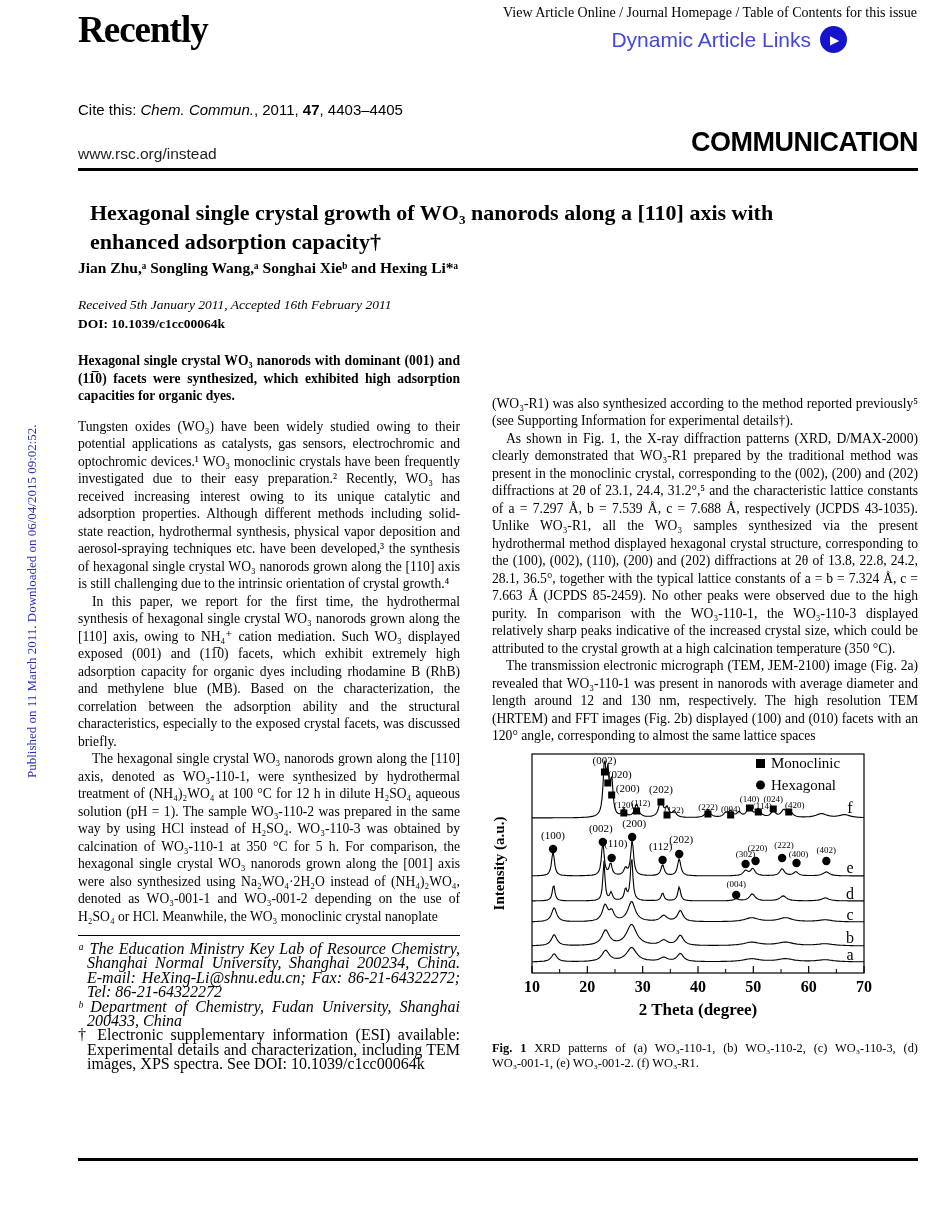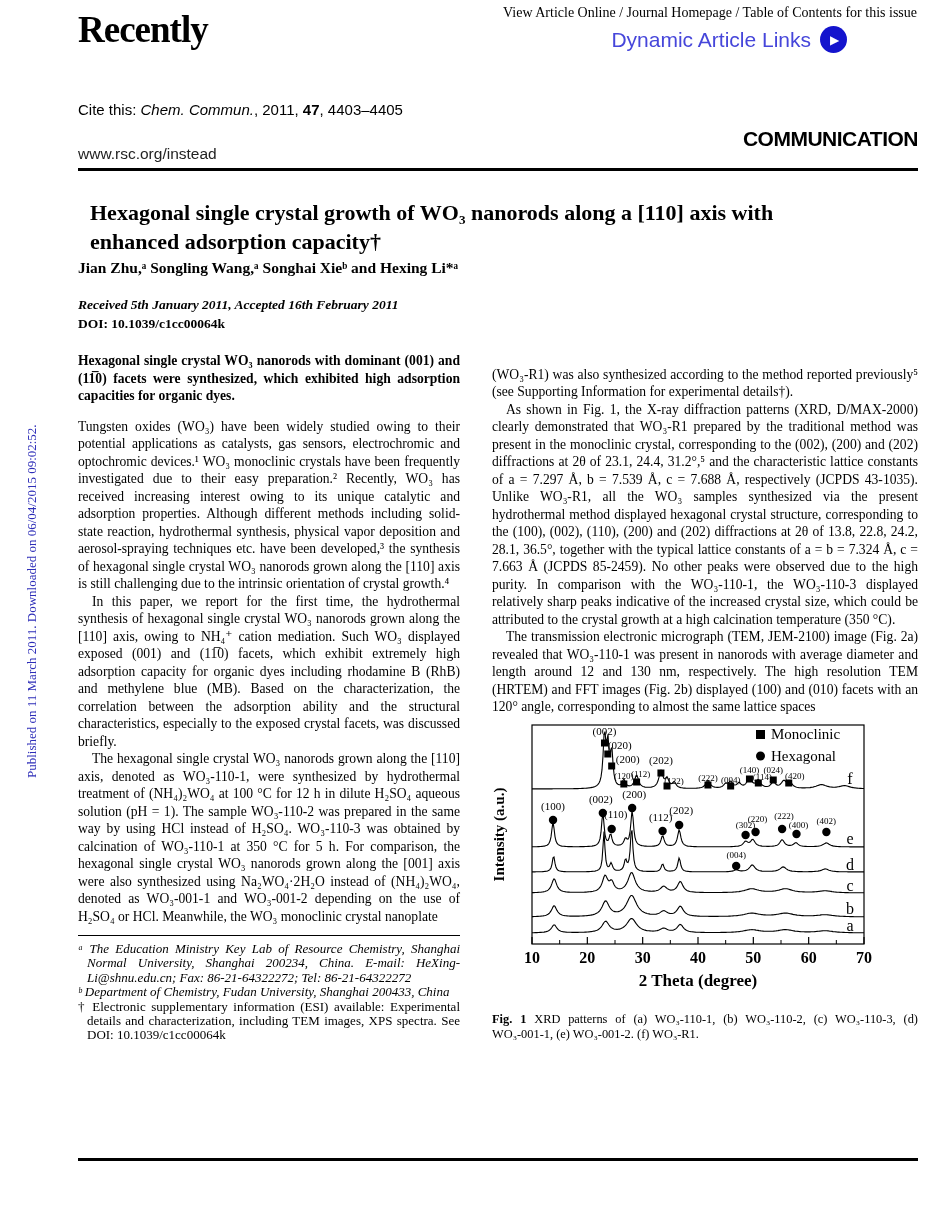--- a/index.html
+++ b/index.html
@@ -18,36 +18,36 @@
         display:flex;align-items:center;justify-content:center;font-size:12px;
         padding-left:2px;box-sizing:border-box;cursor:pointer;}
 
   .cite-line{position:absolute;left:78px;top:101px;font-family:"Liberation Sans","DejaVu Sans",sans-serif;
         font-size:15px;color:#000000;}
   .cite-line .it{font-style:italic;}
   .cite-line .bd{font-weight:bold;}
   .www-line{position:absolute;left:78px;top:145px;font-family:"Liberation Sans","DejaVu Sans",sans-serif;
         font-size:15.5px;color:#222;}
   .comm-label{position:absolute;right:7px;top:127px;font-family:"Liberation Sans","DejaVu Sans",sans-serif;
-        font-size:21px;font-weight:bold;letter-spacing:-0.5px;}
+        font-size:27px;font-weight:bold;letter-spacing:-0.5px;}
   .rule-main{position:absolute;left:78px;top:168px;width:840px;height:3px;background:#000;}
 
   .article-title{position:absolute;left:78px;top:187px;width:700px;font-size:22px;font-weight:bold;line-height:1.3;}
   .authors{position:absolute;left:78px;top:259px;font-size:15.5px;font-weight:bold;}
-  .received{position:absolute;left:78px;top:297px;font-size:13.5px;font-weight:bold;font-style:italic;}
+  .received{position:absolute;left:78px;top:297px;font-size:13.5px;font-weight:normal;font-style:italic;}
   .doi{position:absolute;left:78px;top:316px;font-size:13.5px;font-weight:bold;}
 
   .columns{position:absolute;left:78px;top:352px;width:840px;display:flex;gap:32px;align-items:flex-end;}
   .col-left{width:382px;}
   .col-right{width:426px;}
   .para{font-size:13.6px;line-height:17.5px;text-align:justify;margin:0;}
   .para.bold{font-weight:bold;margin-bottom:13px;}
   .para.ind{text-indent:14px;}
   .foot-rule{height:1px;background:#000;margin:10px 0 6px 0;width:100%;}
-  .footnote{font-size:13px;line-height:14.4px;padding-left:9px;text-indent:-9px;text-align:justify;}
+  .footnote{font-size:16px;line-height:14.4px;padding-left:9px;text-indent:-9px;text-align:justify;}
   .footnote.it{font-style:italic;}
 
   figure{margin:6px 0 0 0;padding:0;}
   figcaption{font-size:12.4px;line-height:15.5px;margin-top:8px;text-align:justify;}
   figcaption .cap-label{font-weight:bold;}
 
   .tick{font:bold 16px "Liberation Serif","DejaVu Serif",serif;}
   .axis-x{font:bold 17px "Liberation Serif","DejaVu Serif",serif;}
   .axis-y{font:bold 15px "Liberation Serif","DejaVu Serif",serif;}
   .pk{font:11px "Liberation Serif","DejaVu Serif",serif;}

